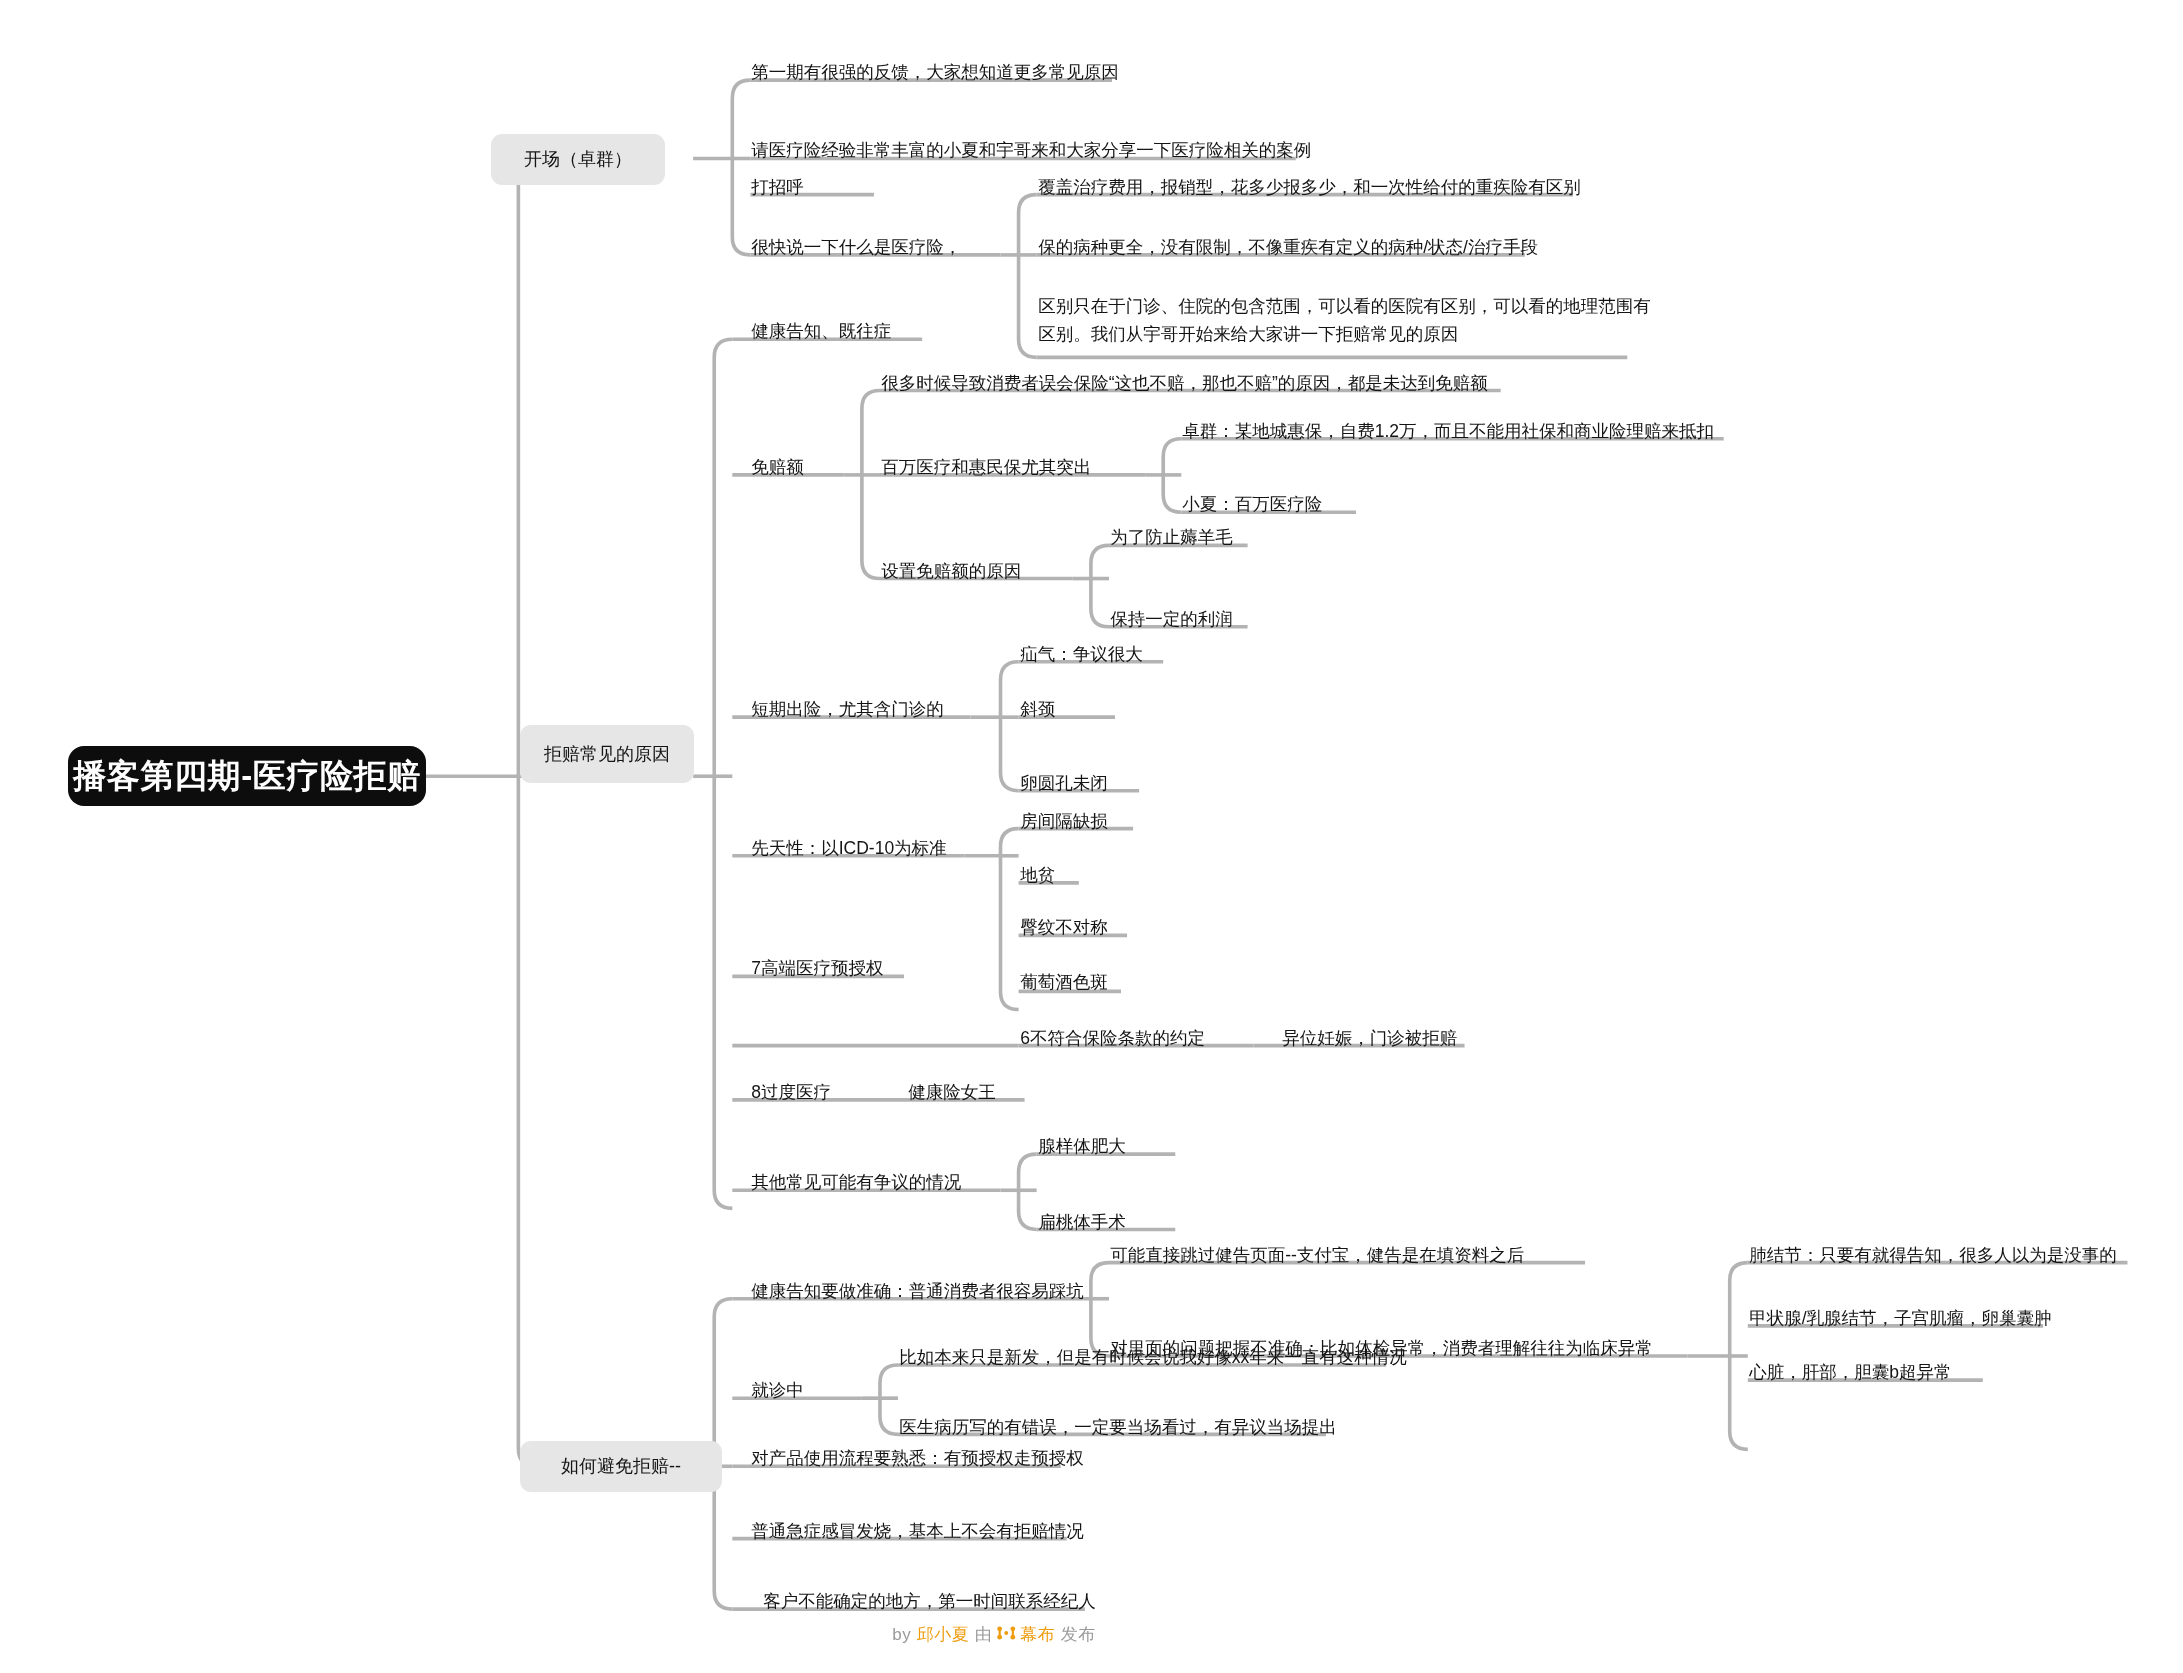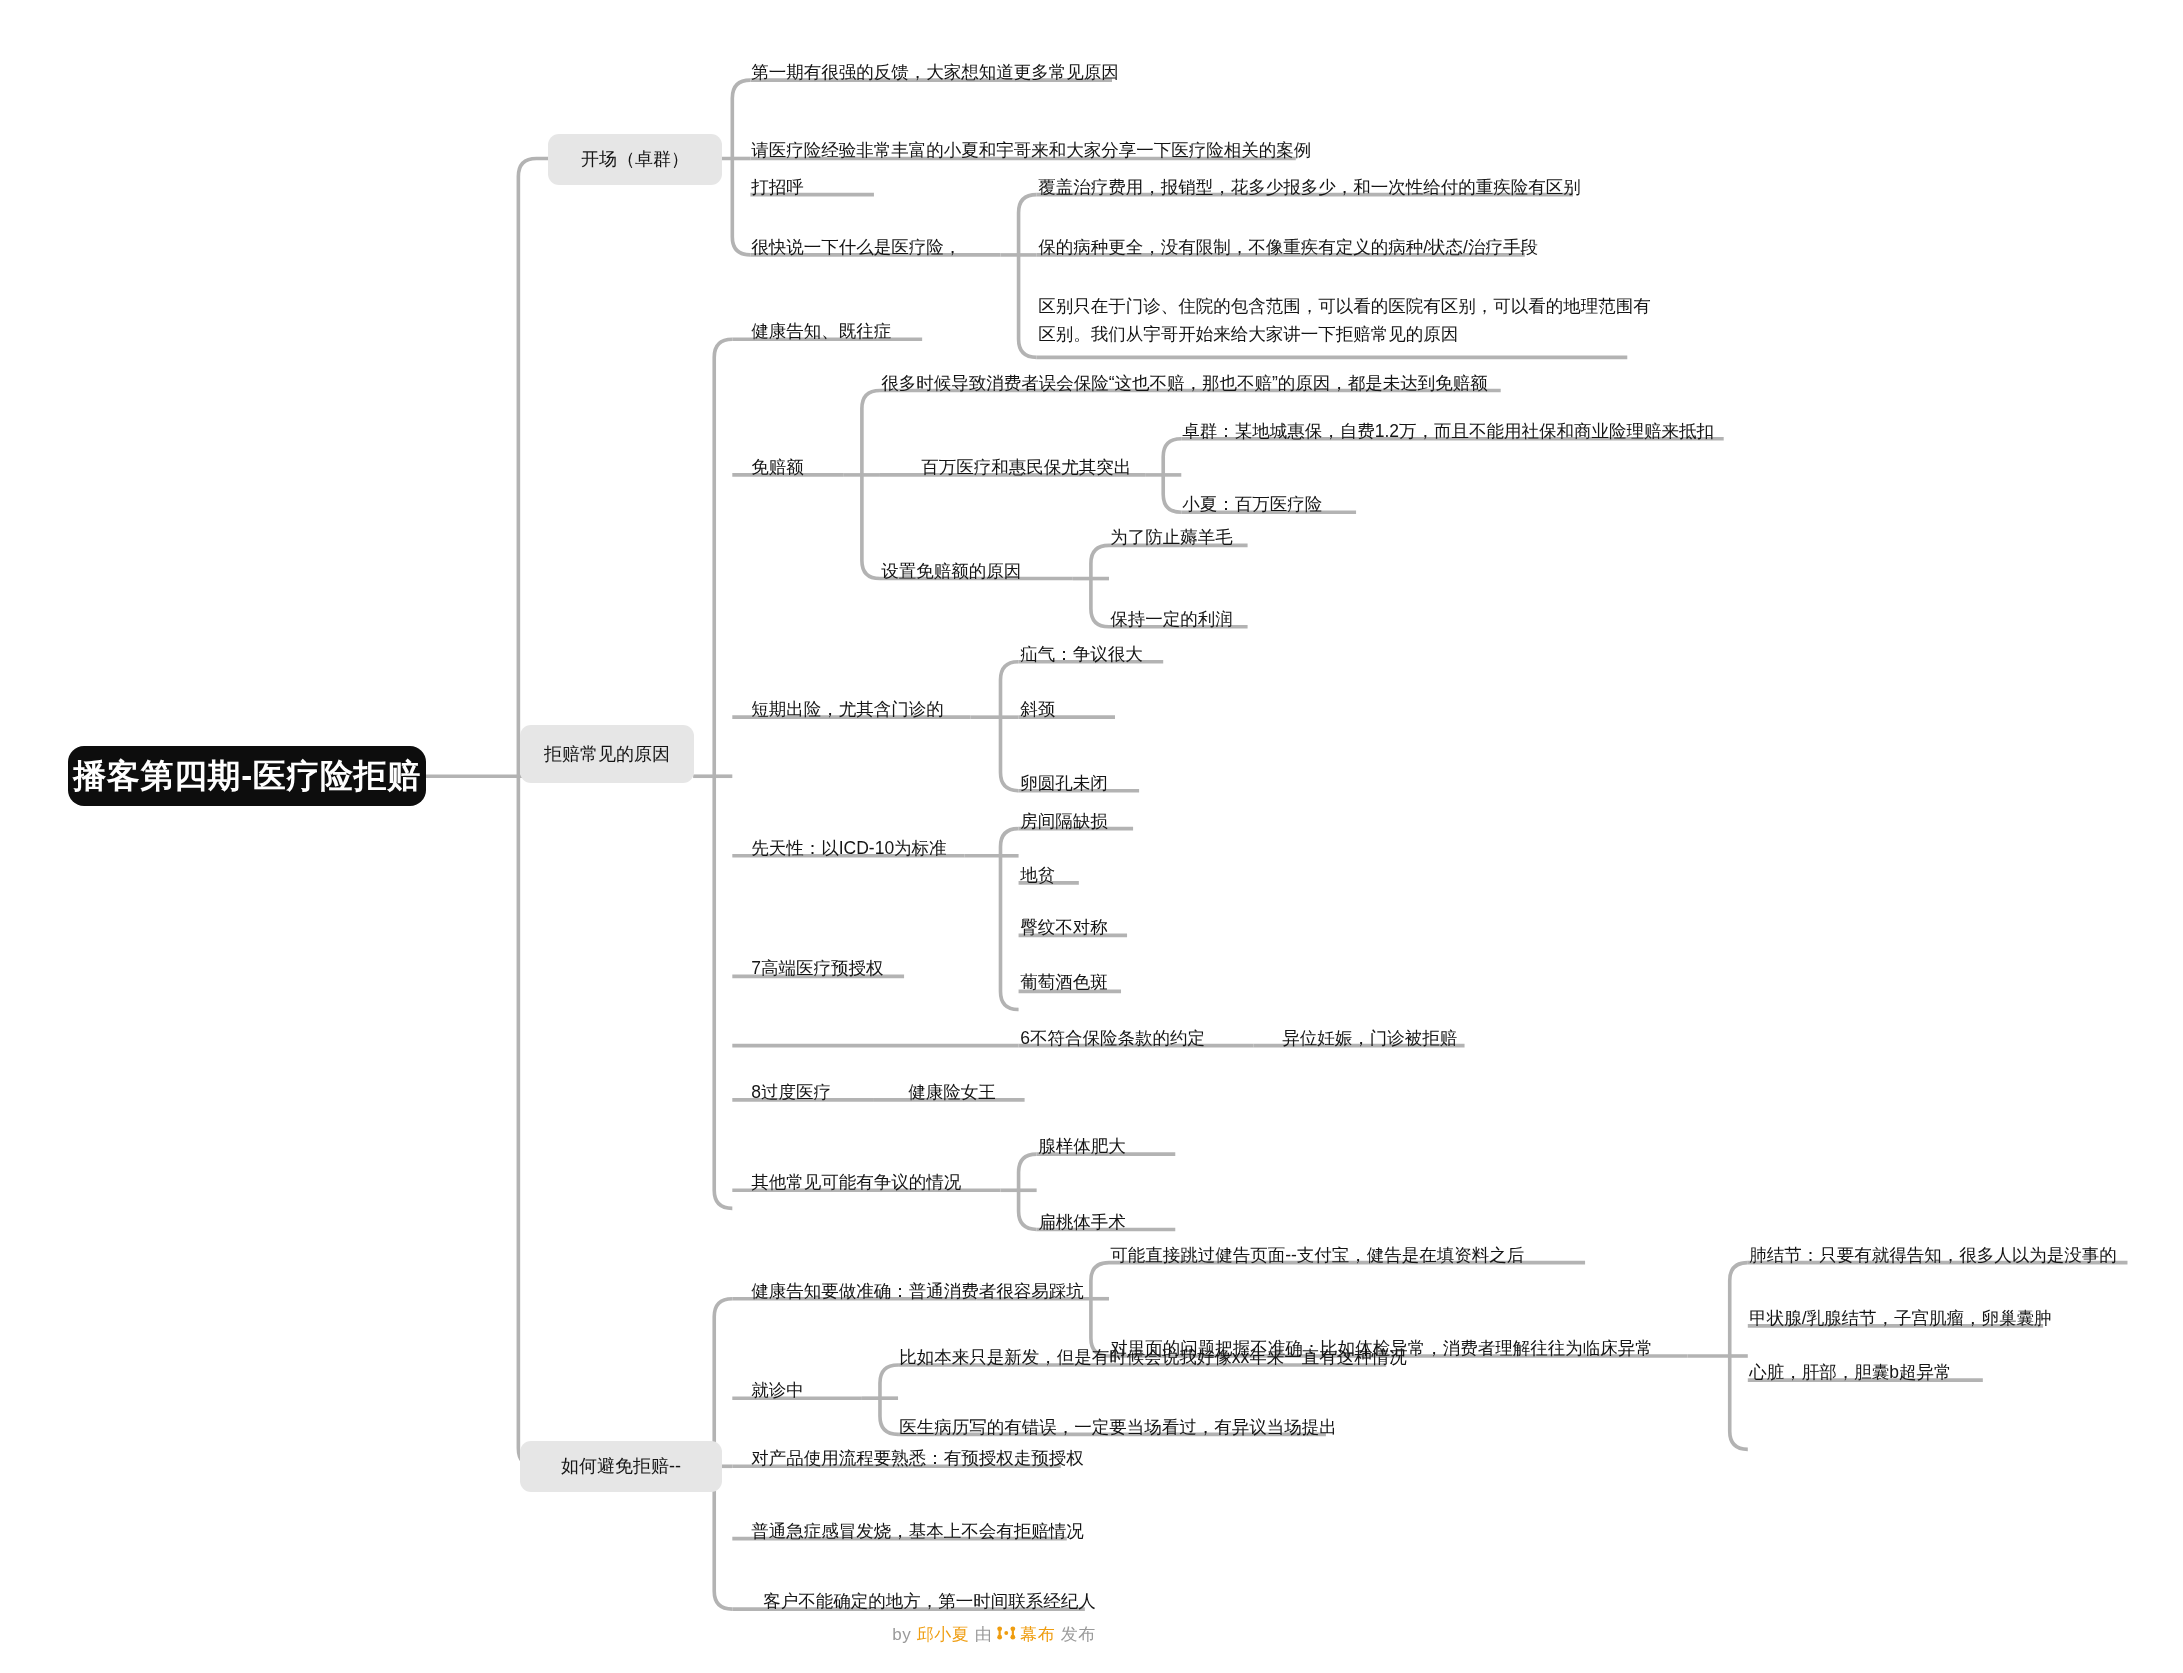--- a/index.html
+++ b/index.html
@@ -210,21 +210,21 @@
       <path d="M 1460 2320 L 1490 2320"></path>
       <path d="M 1490 2265 L 2300 2265"></path>
       <path d="M 1490 2380 L 2200 2380"></path>
     </g>
   </svg>
 
   <div class="node root" style="left:68px; top:746px; width:358px; height:60px;">
     <span>播客第四期-医疗险拒赔</span>
   </div>
 
-  <div class="node lvl1" style="left:548px; top:134px; width:174px; height:51px;">
+  <div class="node lvl1" style="left:491px; top:134px; width:174px; height:51px;">
     <span>开场（卓群）</span>
   </div>
 
   <div class="node lvl1" style="left:520px; top:725px; width:174px; height:58px;">
     <span>拒赔常见的原因</span>
   </div>
 
   <div class="node lvl1" style="left:520px; top:1441px; width:202px; height:51px;">
     <span>如何避免拒赔--</span>
   </div>
@@ -262,21 +262,21 @@
   </div>
 
   <div class="node leaf" style="left:750px; top:454px;">
     <span>免赔额</span>
   </div>
 
   <div class="node leaf" style="left:880px; top:370px;">
     <span>很多时候导致消费者误会保险“这也不赔，那也不赔”的原因，都是未达到免赔额</span>
   </div>
 
-  <div class="node leaf" style="left:880px; top:454px;margin-left:40px;">
+  <div class="node leaf" style="left:880px; top:454px;">
     <span>百万医疗和惠民保尤其突出</span>
   </div>
 
   <div class="node leaf" style="left:1181px; top:418px;">
     <span>卓群：某地城惠保，自费1.2万，而且不能用社保和商业险理赔来抵扣</span>
   </div>
 
   <div class="node leaf" style="left:1181px; top:491px;">
     <span>小夏：百万医疗险</span>
   </div>

